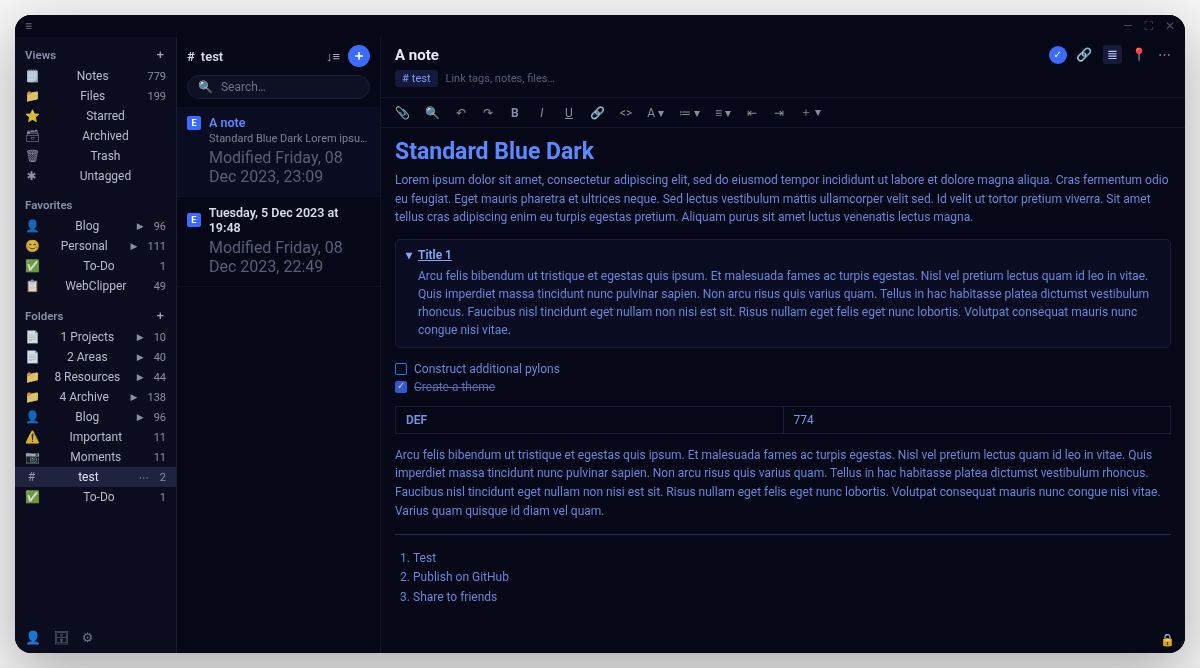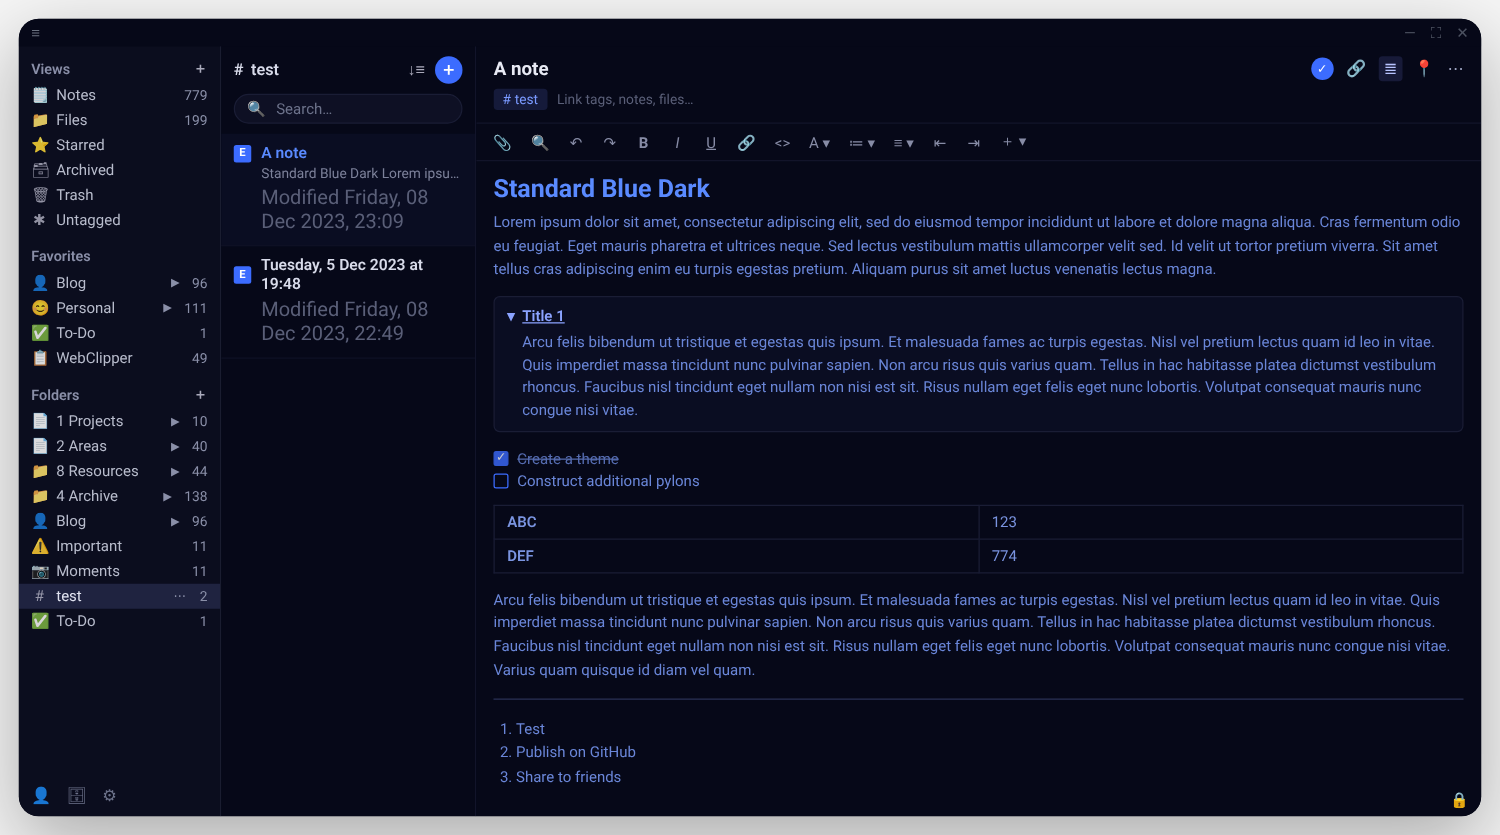--- a/index.html
+++ b/index.html
@@ -9,21 +9,21 @@
 .titlebar-left, .titlebar-right { display:flex; gap:12px; align-items:center; }
 .titlebar-right span { cursor:default; opacity:.7; }
 .main { flex:1; display:flex; overflow:hidden; }
 
 .sidebar { width:162px; background:#0b0d1e; display:flex; flex-direction:column; font-size:12px; color:#aab; border-right:1px solid #1a1d30; }
 .sidebar-section { padding:6px 0 2px; }
 .section-header { display:flex; align-items:center; justify-content:space-between; padding:4px 10px; color:#8a8fa8; font-size:11.5px; font-weight:600;}
 .section-header .plus { color:#aab; cursor:pointer; }
 .side-item { display:flex; align-items:center; padding:3px 10px; gap:7px; cursor:default; position:relative; }
 .side-item .icon { width:13px; text-align:center; opacity:.85;}
-.side-item .label { flex:1; color:#b8bccc; white-space:nowrap; overflow:hidden; text-overflow:ellipsis; }
+.side-item .label { flex:1; color:#b8bccc; white-space:nowrap; overflow:hidden; text-overflow:ellipsis;text-align:center; }
 .side-item .count { color:#8a8fa8; font-size:11px; }
 .side-item .chev { color:#8a8fa8; font-size:9px; margin-right:3px; }
 .side-item.active { background:#1f2340; }
 .side-item.active .label { color:#e0e3f0; }
 .side-item .more { color:#8a8fa8; font-size:10px; margin-right:4px; }
 .sidebar-footer { margin-top:auto; display:flex; gap:12px; padding:8px 10px; color:#6c728a; font-size:13px; }
 
 .notelist { width:204px; background:#060818; display:flex; flex-direction:column; border-right:1px solid #12142a; }
 .notelist-header { display:flex; align-items:center; padding:8px 10px; gap:8px; }
 .notelist-title { flex:1; display:flex; align-items:center; gap:6px; color:#d8dbea; font-size:13px; font-weight:600; }
@@ -52,21 +52,21 @@
 .toolbar { display:flex; align-items:center; gap:15px; padding:6px 14px; border-bottom:1px solid #12142a; color:#878ca6; font-size:12px; border-top:1px solid #12142a; margin-top:6px;}
 .toolbar .tb { cursor:default; min-width:12px; text-align:center;}
 .toolbar .tb.bold { font-weight:bold; }
 .toolbar .tb.italic { font-style:italic; }
 .toolbar .tb.underline { text-decoration:underline; }
 
 .editor-scroll { flex:1; overflow-y:auto; padding:10px 14px 14px; }
 .editor-scroll::-webkit-scrollbar{width:8px;}
 .editor-scroll::-webkit-scrollbar-track{background:#0a0c1a;}
 .editor-scroll::-webkit-scrollbar-thumb{background:#2a2f55;border-radius:4px;}
-h2.doc-heading { color:#5a8aff; font-size:20px; font-weight:700; margin-bottom:6px; }
+h2.doc-heading { color:#5a8aff; font-size:23px; font-weight:700; margin-bottom:6px; }
 .body-text { color:#6a86d8; font-size:12px; line-height:1.55; margin-bottom:12px; }
 .collapsible { border:1px solid #1a1d35; border-radius:5px; padding:8px 10px; margin-bottom:14px; background:#0a0d22;}
 .col-title-row { display:flex; align-items:center; gap:6px; color:#8ba3ff; font-size:12px; font-weight:600; margin-bottom:5px; }
 .col-title-row span { text-decoration:underline; }
 .col-body { color:#6a86d8; font-size:12px; line-height:1.5; padding-left:12px; }
 .todo-item { display:flex; align-items:center; gap:7px; font-size:12px; color:#6a86d8; margin-bottom:4px; }
 .cb { width:12px; height:12px; border:1px solid #3c6cff; border-radius:2px; display:inline-block; position:relative; }
 .cb.checked { background:#3c6cff; }
 .cb.checked::after { content:'✓'; position:absolute; top:-2px; left:1px; color:#fff; font-size:10px; }
 .todo-item.done span { text-decoration:line-through; opacity:.8; }
@@ -298,36 +298,32 @@
       <div class="editor-scroll">
         <h2 class="doc-heading">Standard Blue Dark</h2>
         <p class="body-text">Lorem ipsum dolor sit amet, consectetur adipiscing elit, sed do eiusmod tempor incididunt ut labore et dolore magna aliqua. Cras fermentum odio eu feugiat. Eget mauris pharetra et ultrices neque. Sed lectus vestibulum mattis ullamcorper velit sed. Id velit ut tortor pretium viverra. Sit amet tellus cras adipiscing enim eu turpis egestas pretium. Aliquam purus sit amet luctus venenatis lectus magna.</p>
 
         <div class="collapsible">
           <div class="col-title-row">▾ <span>Title 1</span></div>
           <div class="col-body">Arcu felis bibendum ut tristique et egestas quis ipsum. Et malesuada fames ac turpis egestas. Nisl vel pretium lectus quam id leo in vitae. Quis imperdiet massa tincidunt nunc pulvinar sapien. Non arcu risus quis varius quam. Tellus in hac habitasse platea dictumst vestibulum rhoncus. Faucibus nisl tincidunt eget nullam non nisi est sit. Risus nullam eget felis eget nunc lobortis. Volutpat consequat mauris nunc congue nisi vitae.</div>
         </div>
 
         <div id="todos">
+            <div class="todo-item">
+              <span class="cb"></span>
+              <span>Construct additional pylons</span>
+            </div>
             <div class="todo-item done">
               <span class="cb checked"></span>
               <span>Create a theme</span>
             </div>
-            <div class="todo-item">
-              <span class="cb"></span>
-              <span>Construct additional pylons</span>
-            </div>
           </div>
 
         <table class="data-table">
             <tbody id="table-body">
-              <tr>
-                <td>ABC</td>
-                <td>123</td>
-              </tr>
               <tr>
                 <td>DEF</td>
                 <td>774</td>
               </tr>
             </tbody>
           </table>
 
         <p class="body-text">Arcu felis bibendum ut tristique et egestas quis ipsum. Et malesuada fames ac turpis egestas. Nisl vel pretium lectus quam id leo in vitae. Quis imperdiet massa tincidunt nunc pulvinar sapien. Non arcu risus quis varius quam. Tellus in hac habitasse platea dictumst vestibulum rhoncus. Faucibus nisl tincidunt eget nullam non nisi est sit. Risus nullam eget felis eget nunc lobortis. Volutpat consequat mauris nunc congue nisi vitae. Varius quam quisque id diam vel quam.</p>
         <hr class="divider">
         <ol class="numlist" id="numlist">

